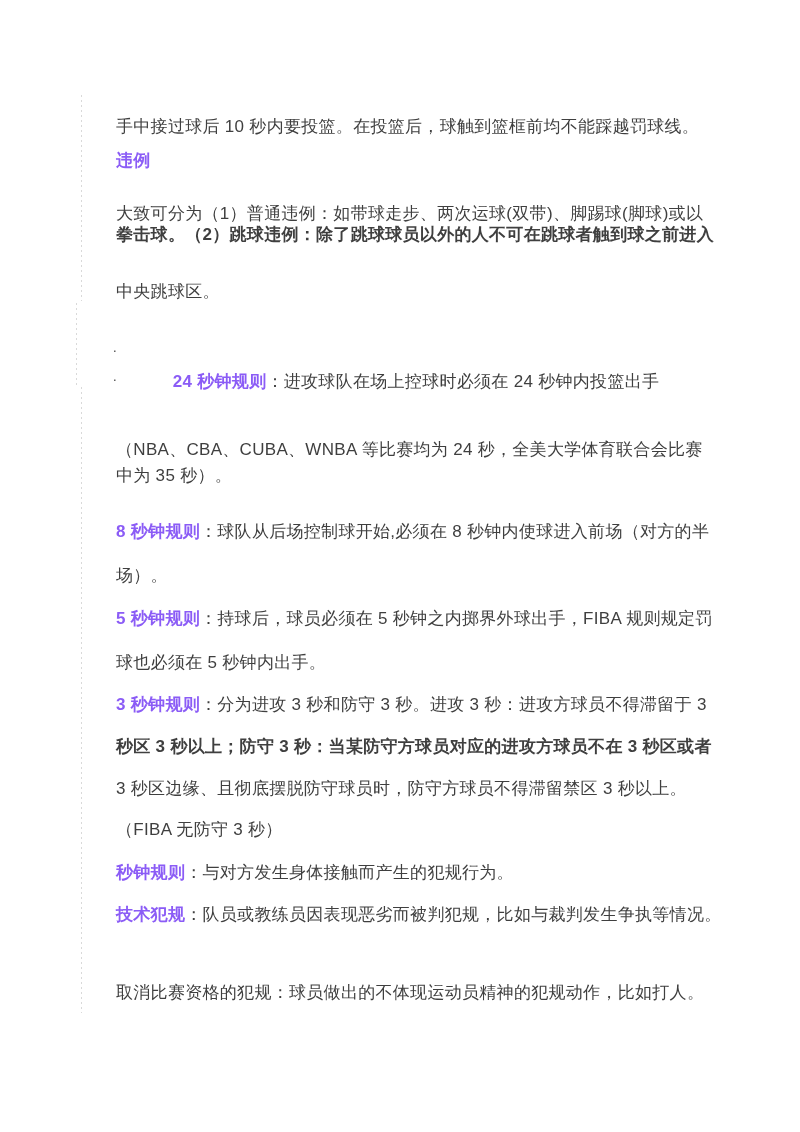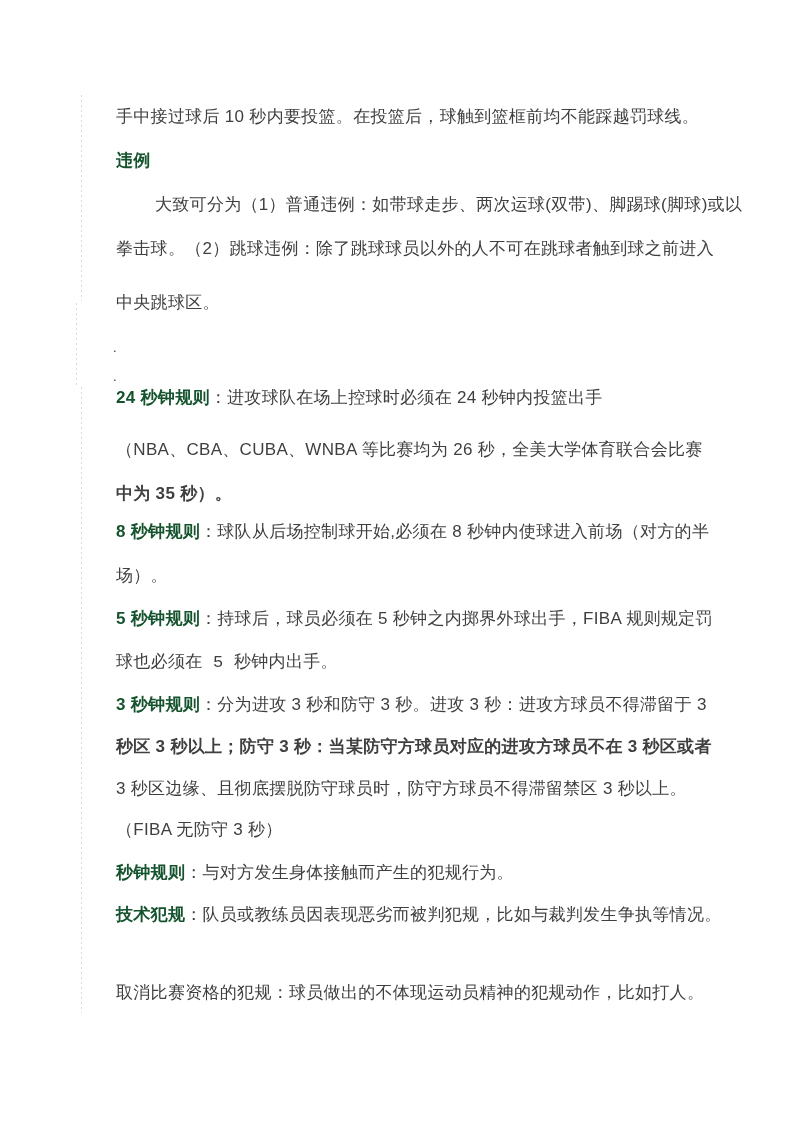--- a/index.html
+++ b/index.html
@@ -20,21 +20,21 @@
     left: 116px;
     width: 600px;
     font-size: 17px;
     line-height: 24px;
     color: #3f3f3f;
     letter-spacing: 0.3px;
     white-space: nowrap;
   }
   .doc-line .b {
     font-weight: 700;
-    color: #14532d;
+    color: #8b5cf6;
   }
   .dot-line {
     position: absolute;
     left: 113px;
     font-size: 13px;
     line-height: 13px;
     color: #3f3f3f;
   }
   .dashed-line {
     position: absolute;
@@ -47,34 +47,34 @@
   }
 </style>
 </head>
 <body>
 
 <div id="page">
   <div class="dashed-line" style="left:81px; top:95px; height:206px;"></div>
   <div class="dashed-line" style="left:76px; top:303px; height:84px;"></div>
   <div class="dashed-line" style="left:81px; top:387px; height:626px;"></div>
   <div id="doc-body">
-      <div class="doc-line" style="top: 105px;">手中接过球后 10 秒内要投篮。在投篮后，球触到篮框前均不能踩越罚球线。</div>
+      <div class="doc-line" style="top: 115px;">手中接过球后 10 秒内要投篮。在投篮后，球触到篮框前均不能踩越罚球线。</div>
       <div class="doc-line" style="top: 149px;"><span class="b">违例</span></div>
-      <div class="doc-line" style="top: 193px; margin-left: 39px;">大致可分为（1）普通违例：如带球走步、两次运球(双带)、脚踢球(脚球)或以</div>
-      <div class="doc-line" style="top: 237px;">拳击球。（2）跳球违例：除了跳球球员以外的人不可在跳球者触到球之前进入</div>
-      <div class="doc-line" style="top: 291px;">中央跳球区。</div>
+      <div class="doc-line" style="top: 202px;">大致可分为（1）普通违例：如带球走步、两次运球(双带)、脚踢球(脚球)或以</div>
+      <div class="doc-line" style="top: 223px; font-weight: bold;">拳击球。（2）跳球违例：除了跳球球员以外的人不可在跳球者触到球之前进入</div>
+      <div class="doc-line" style="top: 280px;">中央跳球区。</div>
       <div class="dot-line" style="top: 341px;">.</div>
       <div class="dot-line" style="top: 370px;">.</div>
-      <div class="doc-line" style="top: 386px;"><span class="b">24 秒钟规则</span>：进攻球队在场上控球时必须在 24 秒钟内投篮出手</div>
-      <div class="doc-line" style="top: 438px;">（NBA、CBA、CUBA、WNBA 等比赛均为 26 秒，全美大学体育联合会比赛</div>
-      <div class="doc-line" style="top: 482px; font-weight: bold;">中为 35 秒）。</div>
+      <div class="doc-line" style="top: 370px; text-align: center;"><span class="b">24 秒钟规则</span>：进攻球队在场上控球时必须在 24 秒钟内投篮出手</div>
+      <div class="doc-line" style="top: 438px;">（NBA、CBA、CUBA、WNBA 等比赛均为 24 秒，全美大学体育联合会比赛</div>
+      <div class="doc-line" style="top: 464px;">中为 35 秒）。</div>
       <div class="doc-line" style="top: 520px;"><span class="b">8 秒钟规则</span>：球队从后场控制球开始,必须在 8 秒钟内使球进入前场（对方的半</div>
       <div class="doc-line" style="top: 564px;">场）。</div>
       <div class="doc-line" style="top: 607px;"><span class="b">5 秒钟规则</span>：持球后，球员必须在 5 秒钟之内掷界外球出手，FIBA 规则规定罚</div>
-      <div class="doc-line" style="top: 651px; font-family: Liberation Mono, monospace;">球也必须在 5 秒钟内出手。</div>
+      <div class="doc-line" style="top: 651px;">球也必须在 5 秒钟内出手。</div>
       <div class="doc-line" style="top: 693px;"><span class="b">3 秒钟规则</span>：分为进攻 3 秒和防守 3 秒。进攻 3 秒：进攻方球员不得滞留于 3</div>
       <div class="doc-line" style="top: 735px; font-weight: bold;">秒区 3 秒以上；防守 3 秒：当某防守方球员对应的进攻方球员不在 3 秒区或者</div>
       <div class="doc-line" style="top: 777px;">3 秒区边缘、且彻底摆脱防守球员时，防守方球员不得滞留禁区 3 秒以上。</div>
       <div class="doc-line" style="top: 818px;">（FIBA 无防守 3 秒）</div>
       <div class="doc-line" style="top: 861px;"><span class="b">秒钟规则</span>：与对方发生身体接触而产生的犯规行为。</div>
       <div class="doc-line" style="top: 904px; font-family: Liberation Mono, monospace;"><span class="b">技术犯规</span>：队员或教练员因表现恶劣而被判犯规，比如与裁判发生争执等情况。</div>
       <div class="doc-line" style="top: 981px;">取消比赛资格的犯规：球员做出的不体现运动员精神的犯规动作，比如打人。</div>
     </div>
 </div>
 

